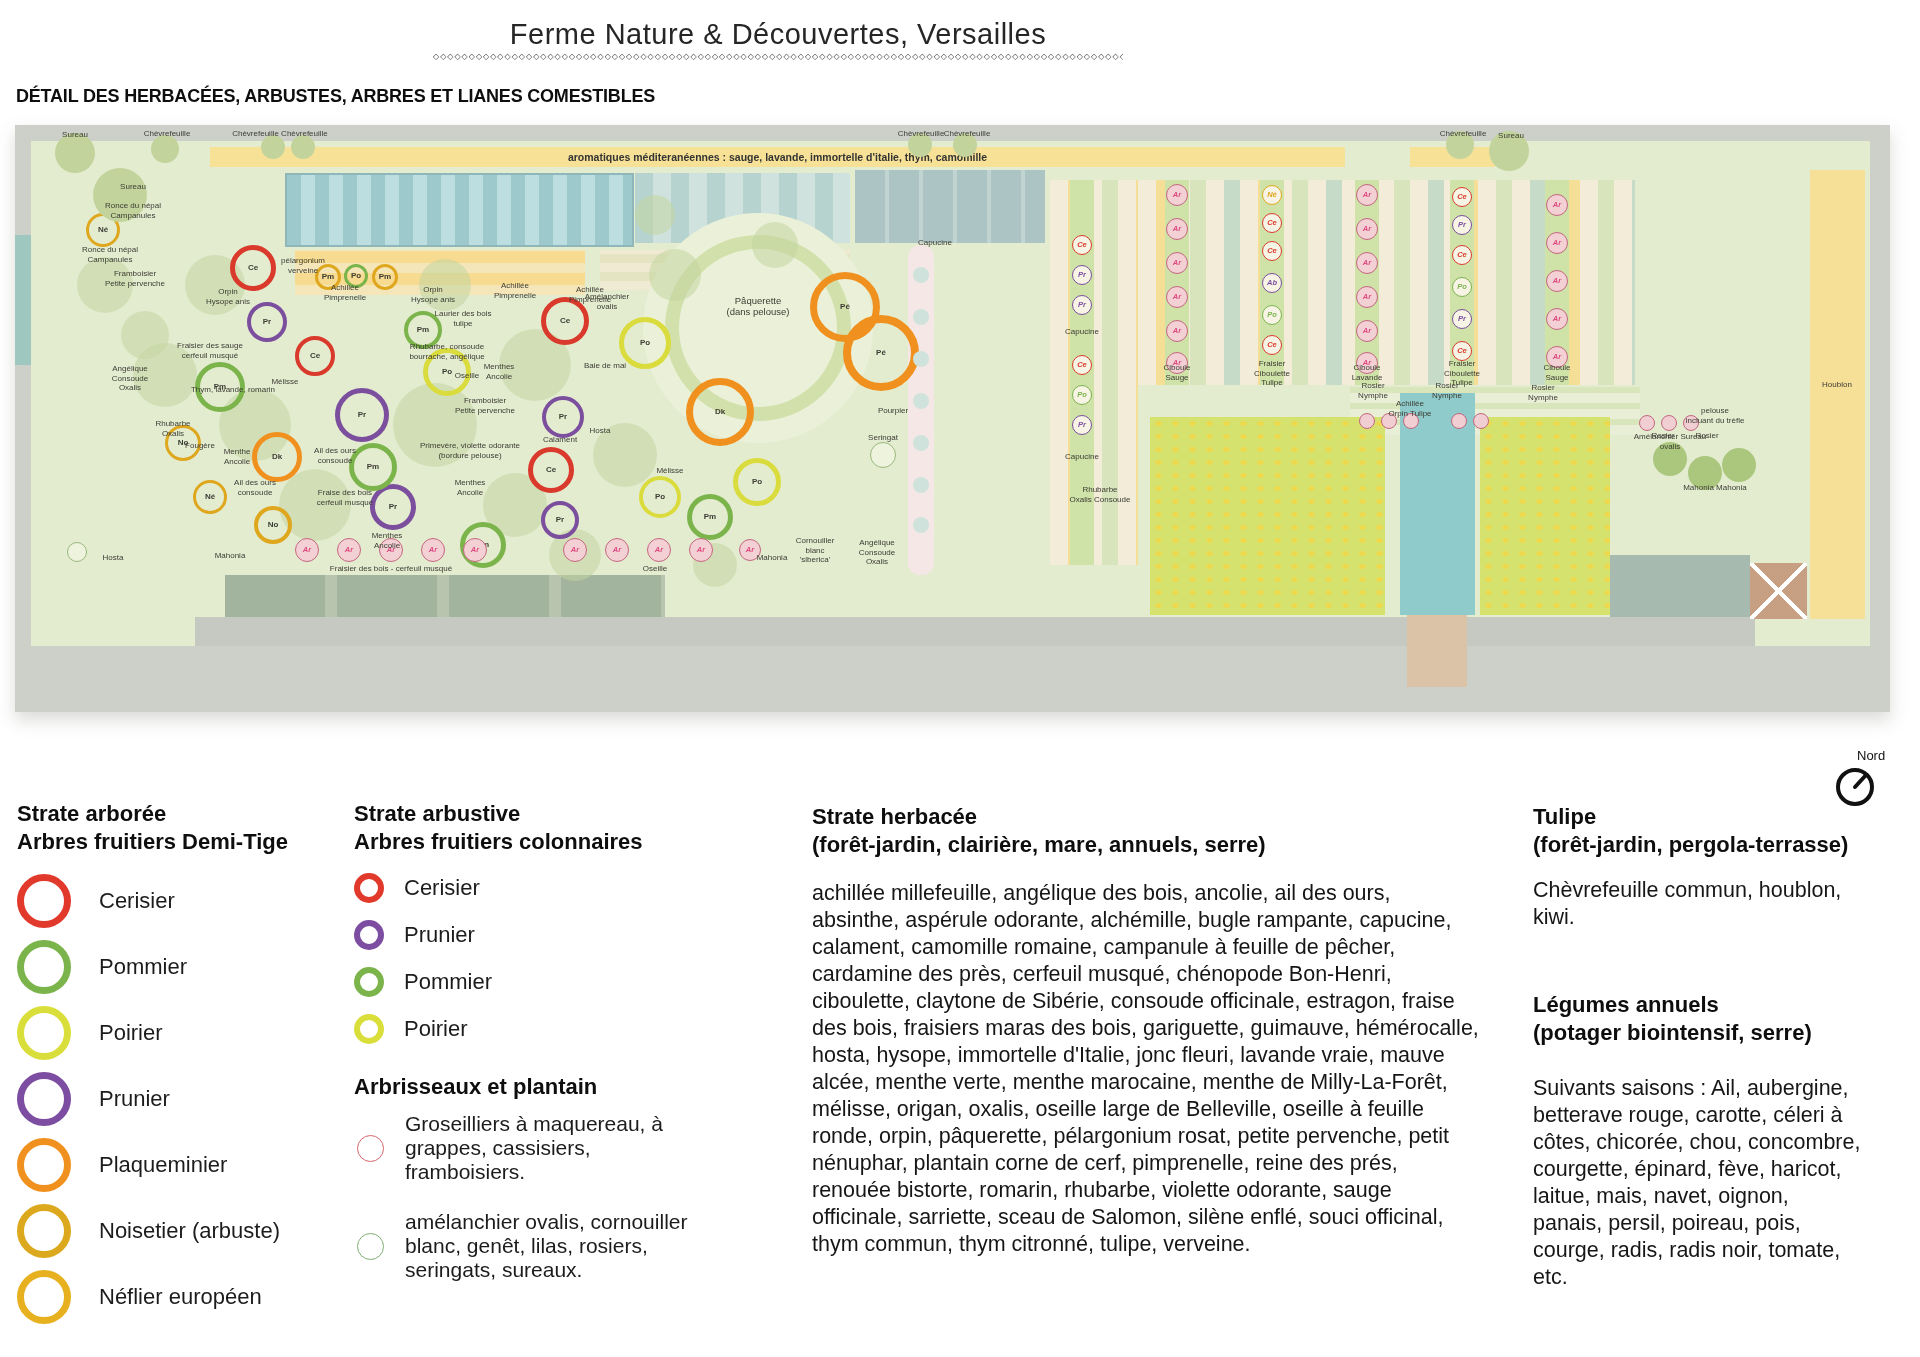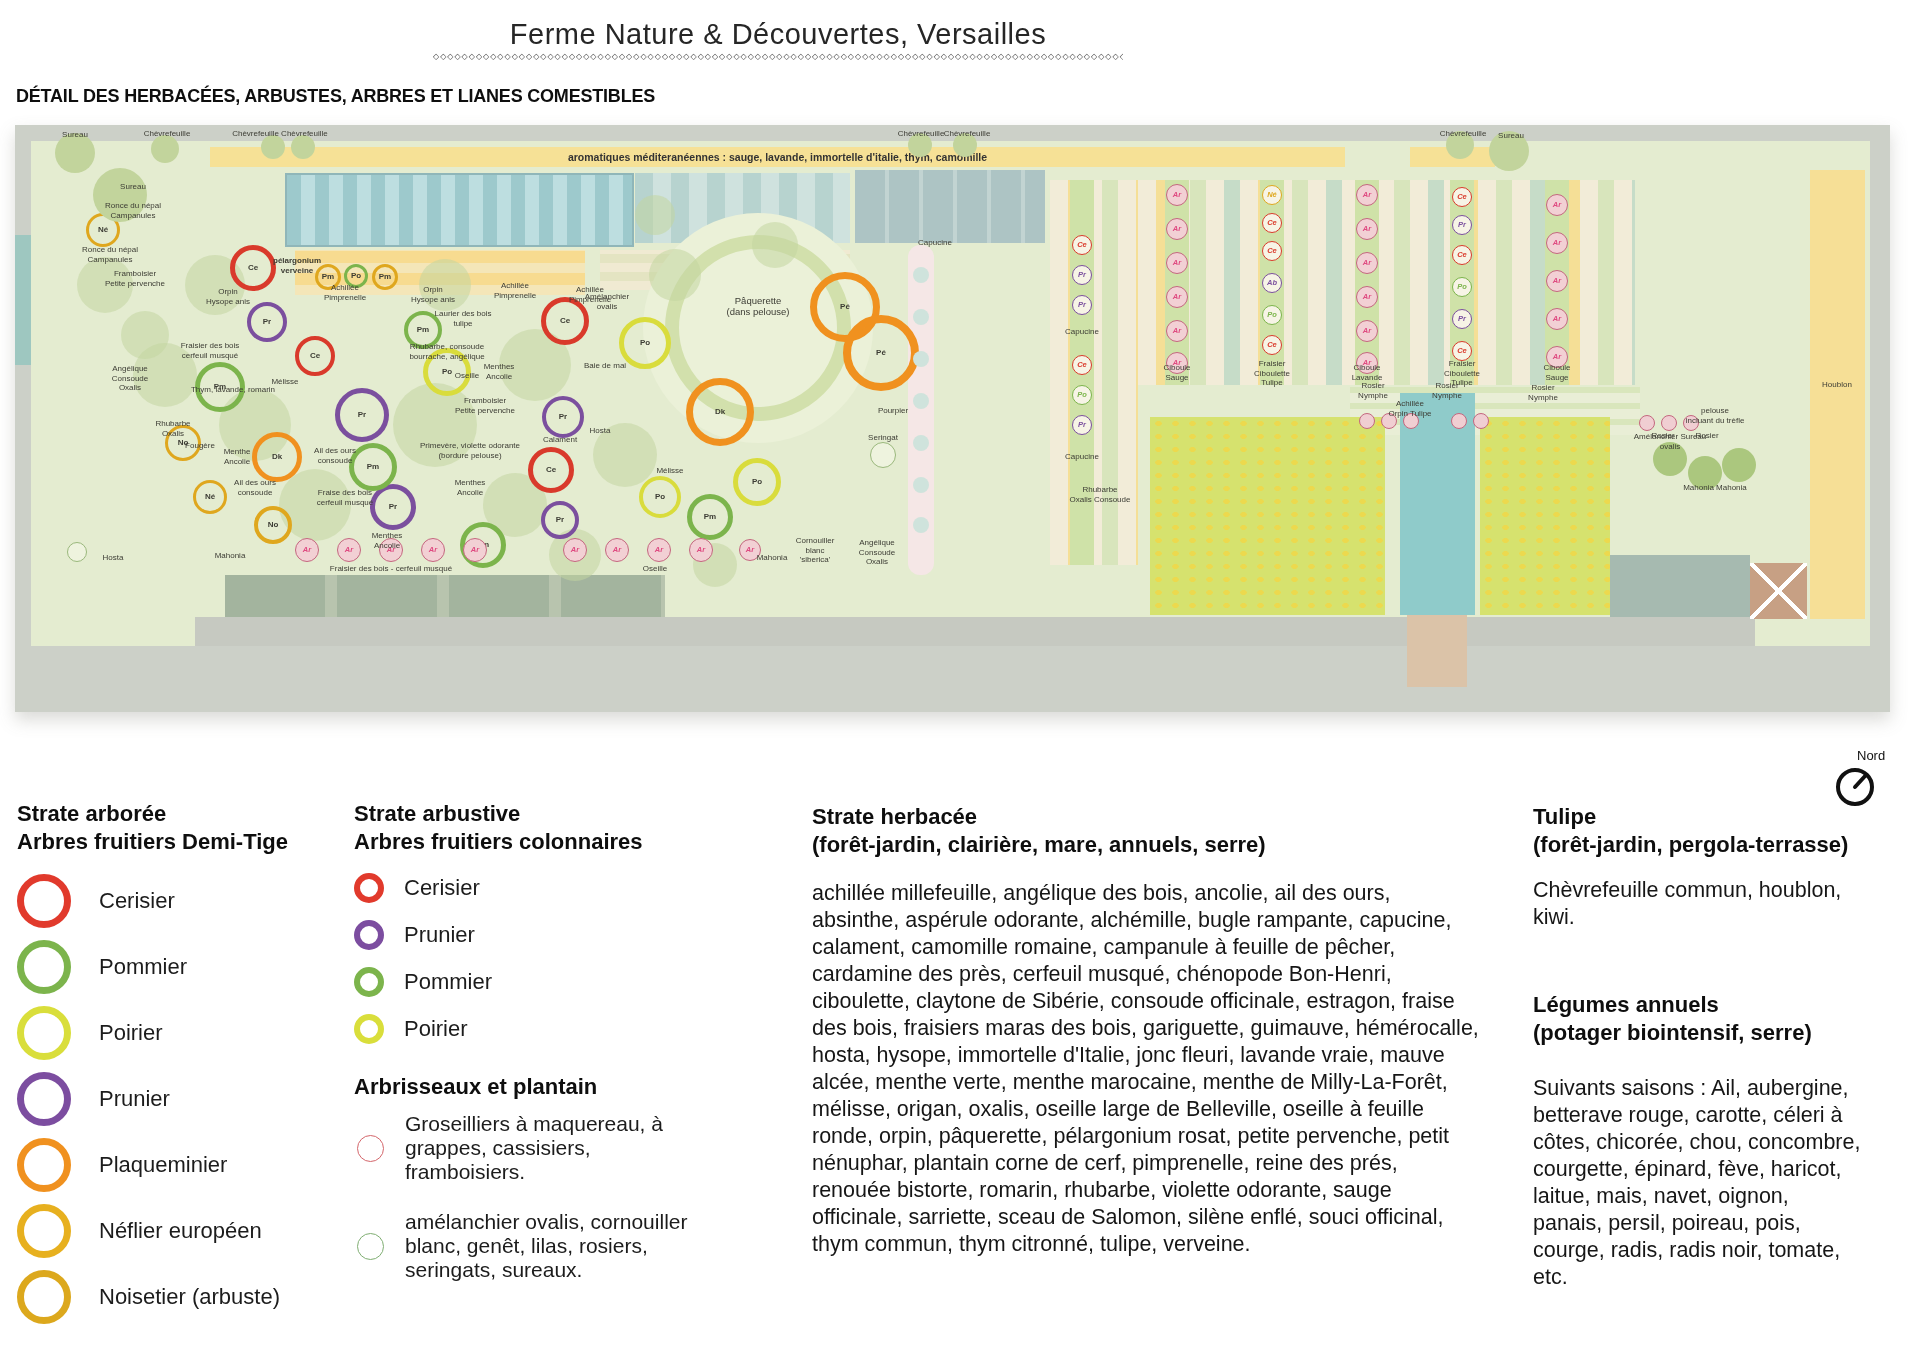--- a/index.html
+++ b/index.html
@@ -430,21 +430,21 @@
         <div class="mlabel" style="left: 418px; top: 170px; position: absolute;">Orpin
 Hysope anis</div>
         <div class="mlabel" style="left: 500px; top: 166px; position: absolute;">Achillée
 Pimprenelle</div>
         <div class="mlabel" style="left: 575px; top: 170px; position: absolute;">Achillée
 Pimprenelle</div>
         <div class="mlabel" style="left: 448px; top: 194px; position: absolute;">Laurier des bois
 tulipe</div>
         <div class="mlabel" style="left: 592px; top: 177px; position: absolute;">Amélanchier
 ovalis</div>
-        <div class="mlabel" style="left: 195px; top: 226px; position: absolute;">Fraisier des bois
+        <div class="mlabel" style="left: 195px; top: 226px; position: absolute;">Fraisier des sauge
 cerfeuil musqué</div>
         <div class="mlabel" style="left: 432px; top: 227px; position: absolute;">Rhubarbe, consoude
 bourrache, angélique</div>
         <div class="mlabel" style="left: 115px; top: 253px; position: absolute;">Angélique
 Consoude
 Oxalis</div>
         <div class="mlabel" style="left: 218px; top: 265px; position: absolute;">Thym, lavande, romarin</div>
         <div class="mlabel" style="left: 270px; top: 257px; position: absolute;">Mélisse</div>
         <div class="mlabel" style="left: 452px; top: 251px; position: absolute;">Oseille</div>
         <div class="mlabel" style="left: 484px; top: 247px; position: absolute;">Menthes
@@ -469,21 +469,21 @@
         <div class="mlabel" style="left: 585px; top: 306px; position: absolute;">Hosta</div>
         <div class="mlabel" style="left: 655px; top: 346px; position: absolute;">Mélisse</div>
         <div class="mlabel" style="left: 372px; top: 416px; position: absolute;">Menthes
 Ancolie</div>
         <div class="mlabel" style="left: 455px; top: 363px; position: absolute;">Menthes
 Ancolie</div>
         <div class="mlabel big" style="left: 743px; top: 181px; position: absolute;">Pâquerette
 (dans pelouse)</div>
         <div class="mlabel" style="left: 878px; top: 286px; position: absolute;">Pourpier</div>
         <div class="mlabel" style="left: 868px; top: 313px; position: absolute;">Seringat</div>
-        <div class="mlabel" style="left: 282px; top: 141px; position: absolute; font-weight: bold;">pélargonium
+        <div class="mlabel" style="left: 288px; top: 141px; position: absolute;">pélargonium
 verveine</div>
         <div class="mlabel" style="left: 920px; top: 118px; position: absolute;">Capucine</div>
         <div class="mlabel" style="left: 1067px; top: 207px; position: absolute;">Capucine</div>
         <div class="mlabel" style="left: 1067px; top: 332px; position: absolute;">Capucine</div>
         <div class="mlabel" style="left: 1162px; top: 248px; position: absolute;">Ciboule
 Sauge</div>
         <div class="mlabel" style="left: 1257px; top: 248px; position: absolute;">Fraisier
 Ciboulette
 Tulipe</div>
         <div class="mlabel" style="left: 1352px; top: 248px; position: absolute;">Ciboule
@@ -553,26 +553,26 @@
       </div>
       <div class="leg-item">
         <div class="ring-lg" style="border-color: rgb(124, 77, 160);"></div>
         <div class="lab">Prunier</div>
       </div>
       <div class="leg-item">
         <div class="ring-lg" style="border-color: rgb(240, 145, 31);"></div>
         <div class="lab">Plaqueminier</div>
       </div>
       <div class="leg-item">
+        <div class="ring-lg" style="border-color: rgb(220, 168, 29);"></div>
+        <div class="lab">Noisetier (arbuste)</div>
+      </div>
+      <div class="leg-item">
         <div class="ring-lg" style="border-color: rgb(231, 176, 31);"></div>
         <div class="lab">Néflier européen</div>
-      </div>
-      <div class="leg-item">
-        <div class="ring-lg" style="border-color: rgb(220, 168, 29);"></div>
-        <div class="lab">Noisetier (arbuste)</div>
       </div>
     </div>
   </div>
 
   <div class="col col2" style="left:354px;top:800px;width:340px;">
     <div class="leg-h">
       <div>Strate arbustive</div>
       <div>Arbres fruitiers colonnaires</div>
     </div>
     <div class="items">

